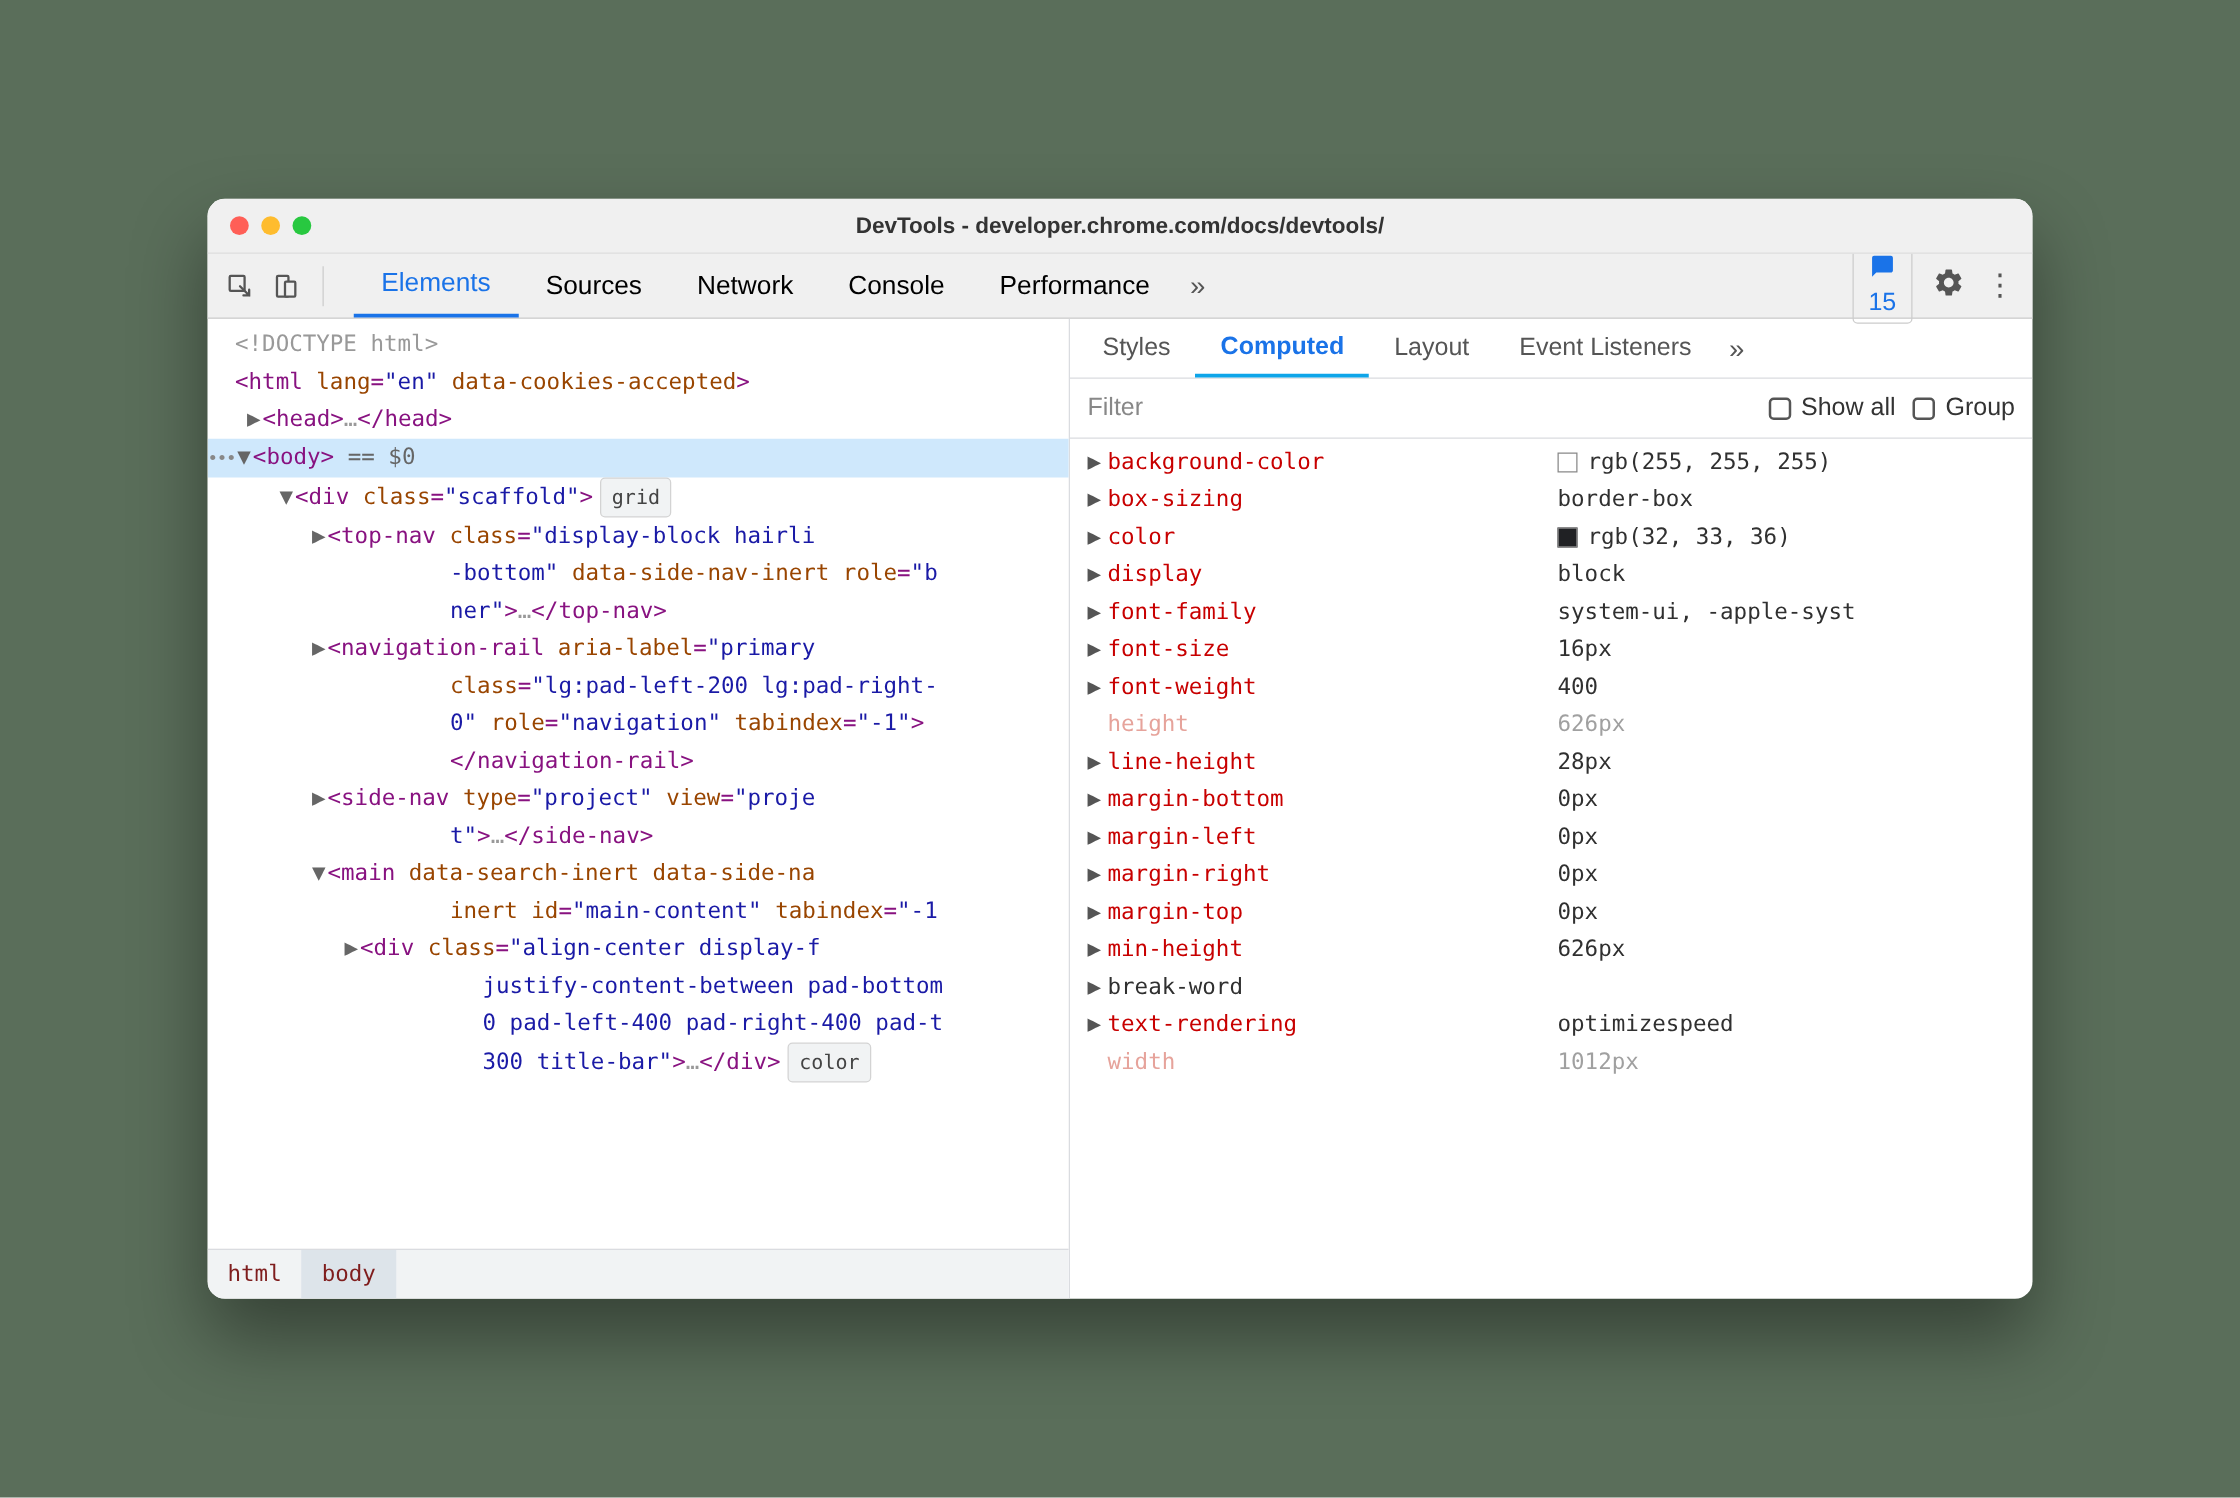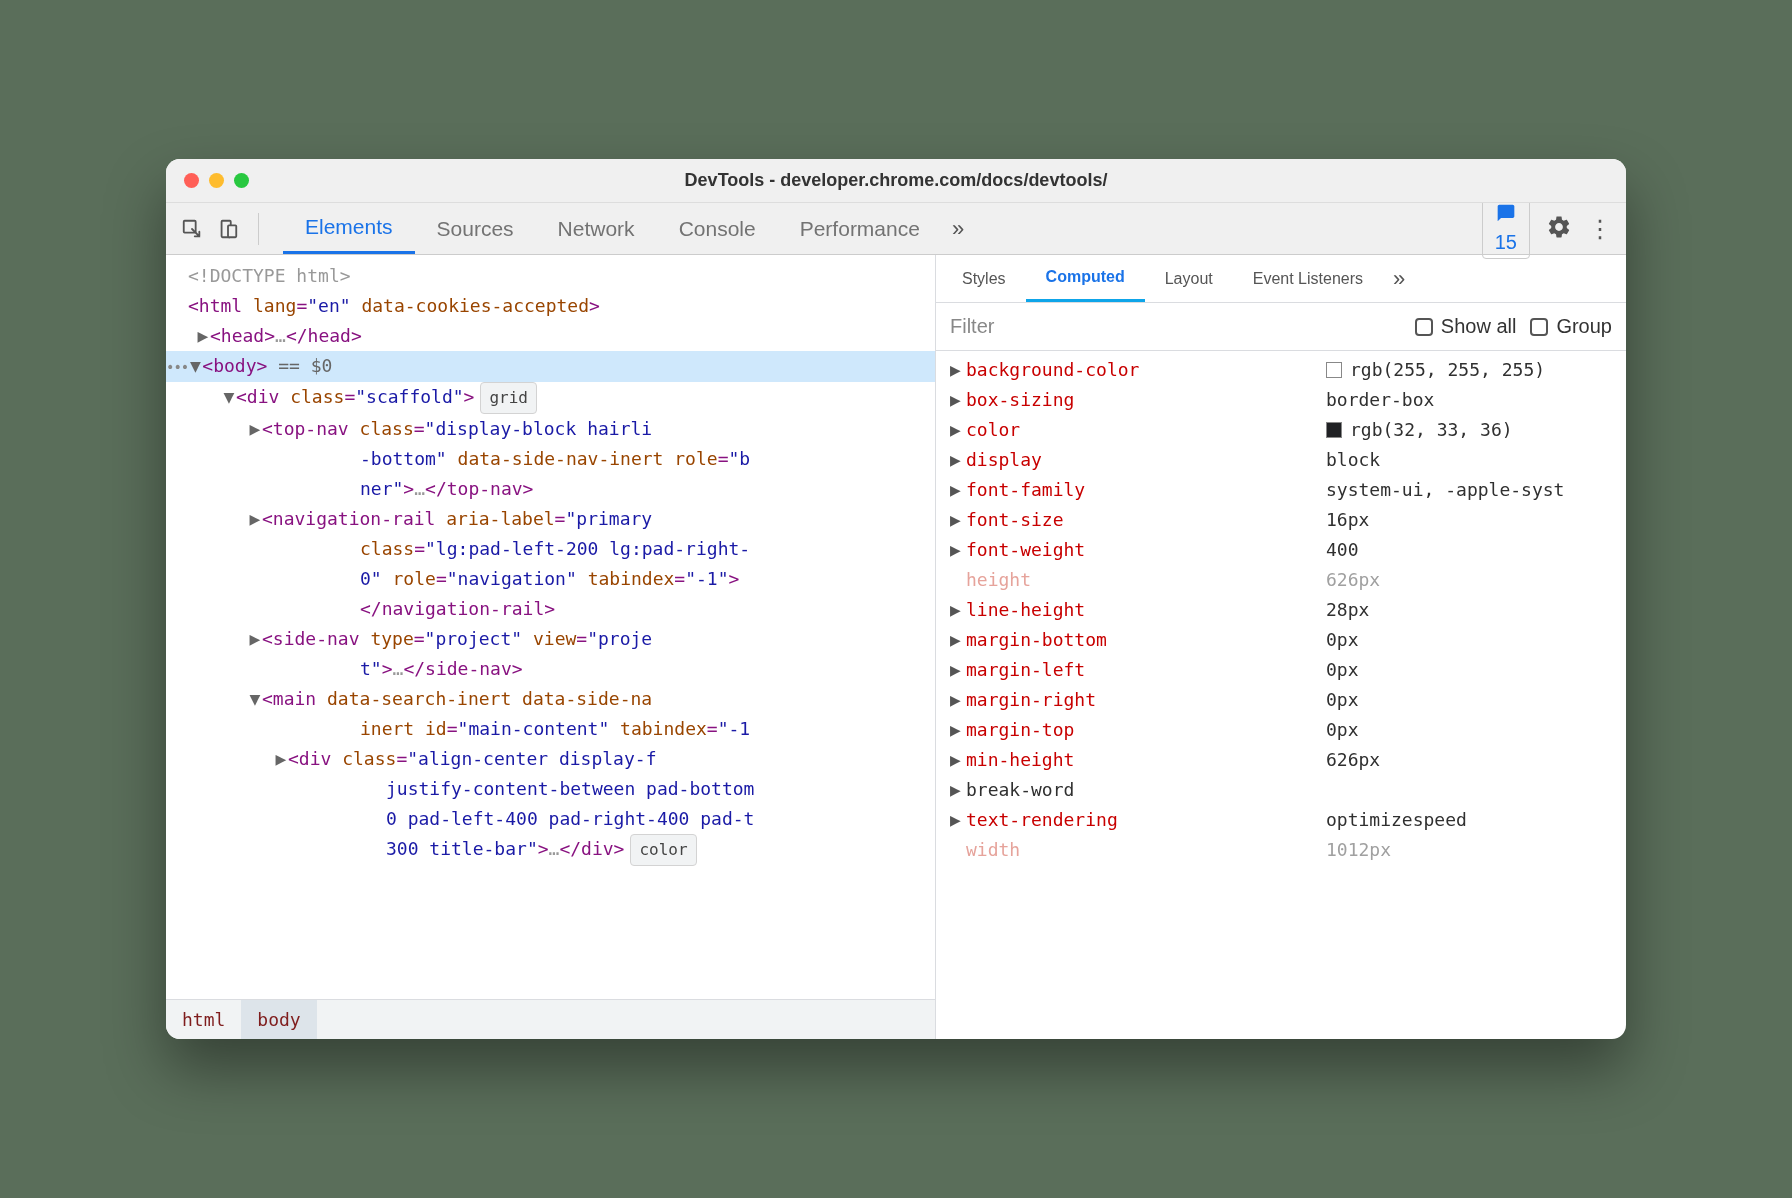--- a/index.html
+++ b/index.html
@@ -43,35 +43,35 @@
   border-bottom: 1px solid #ccc;
   display: flex;
   align-items: center;
   padding: 0 14px;
   gap: 12px;
 }
 .tbicon { width: 24px; height: 24px; display:flex; align-items:center; justify-content:center; color:#555; cursor:pointer; }
 .tbicon svg { width: 22px; height: 22px; }
 .vsep { width: 1px; height: 32px; background: #ccc; margin: 0 6px; }
 .tabs { display: flex; gap: 0; margin-left: 6px; flex: 1; align-items: stretch; height: 100%; }
-.tab { padding: 0 22px; font-size: 21px; color: #737373; display:flex; align-items:center; cursor:pointer; }
+.tab { padding: 0 22px; font-size: 21px; color: #000000; display:flex; align-items:center; cursor:pointer; }
 .tab.active { color: #1a73e8; border-bottom: 3px solid #1a73e8; font-weight: 500; }
 .tb-right { display: flex; align-items: center; gap: 16px; }
 .issues-btn {
   display: flex; align-items: center; gap: 8px;
   border: 1px solid #ccc; border-radius: 4px;
   padding: 4px 12px; color: #1a73e8; font-size: 20px; cursor:pointer;flex-direction:column;
 }
 .issues-btn svg { width: 20px; height: 20px; fill: #1a73e8; }
 .gear, .more { color: #555; cursor:pointer; }
 .gear svg { width: 26px; height: 26px; }
 .more { font-size: 24px; }
 .main { flex: 1; display: flex; overflow: hidden; }
 .left {
-  width: 770px;
+  width: 690px;
   display: flex;
   flex-direction: column;
   border-right: 1px solid #dadce0;
   overflow: hidden;
   gap: 45px;
 }
 .dom {
   flex: 1;
   font-family: Menlo, Monaco, Consolas, monospace;
   font-size: 18px;
@@ -111,21 +111,21 @@
   font-size: 18px;
 }
 .crumb { padding: 0 16px; display:flex; align-items:center; color:#7f1d1d; cursor:pointer; }
 .crumb.active { background: #dde4ea; }
 .right { flex: 1; display: flex; flex-direction: column; overflow: hidden; }
 .right-tabs {
   height: 48px;
   border-bottom: 1px solid #dadce0;
   display: flex; align-items: stretch; padding: 0 6px;
 }
-.rtab { padding: 0 20px; font-size: 16px; color:#555; display:flex; align-items:center; cursor:pointer; }
+.rtab { padding: 0 20px; font-size: 20px; color:#555; display:flex; align-items:center; cursor:pointer; }
 .rtab.active { color:#1a73e8; border-bottom: 3px solid #0ea5e9; font-weight:700; }
 .filter-bar {
   height: 48px; border-bottom: 1px solid #dadce0;
   display: flex; align-items: center; padding: 0 14px; gap: 14px;
 }
 .filter-input {
   flex: 1; border: none; outline: none; font-size: 20px; color:#737373;
 }
 .filter-input::placeholder { color: #888; }
 .check { display:flex; align-items:center; gap:8px; font-size:20px; color:#333; cursor:pointer; }

